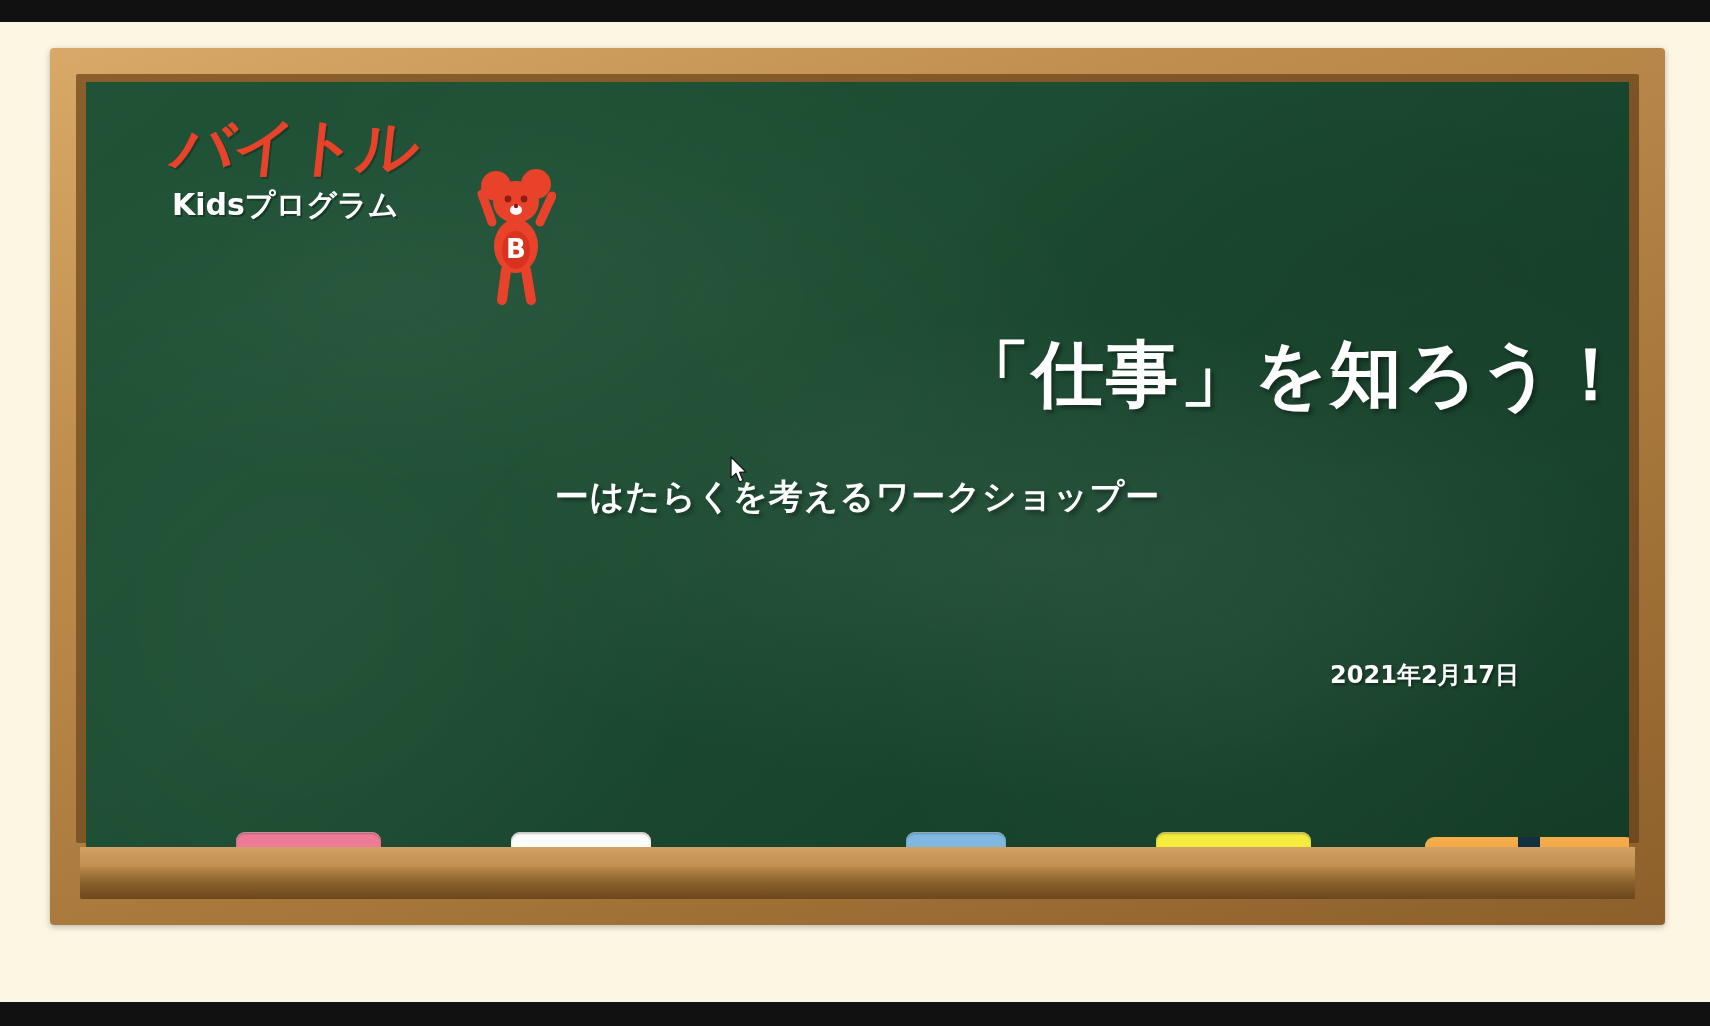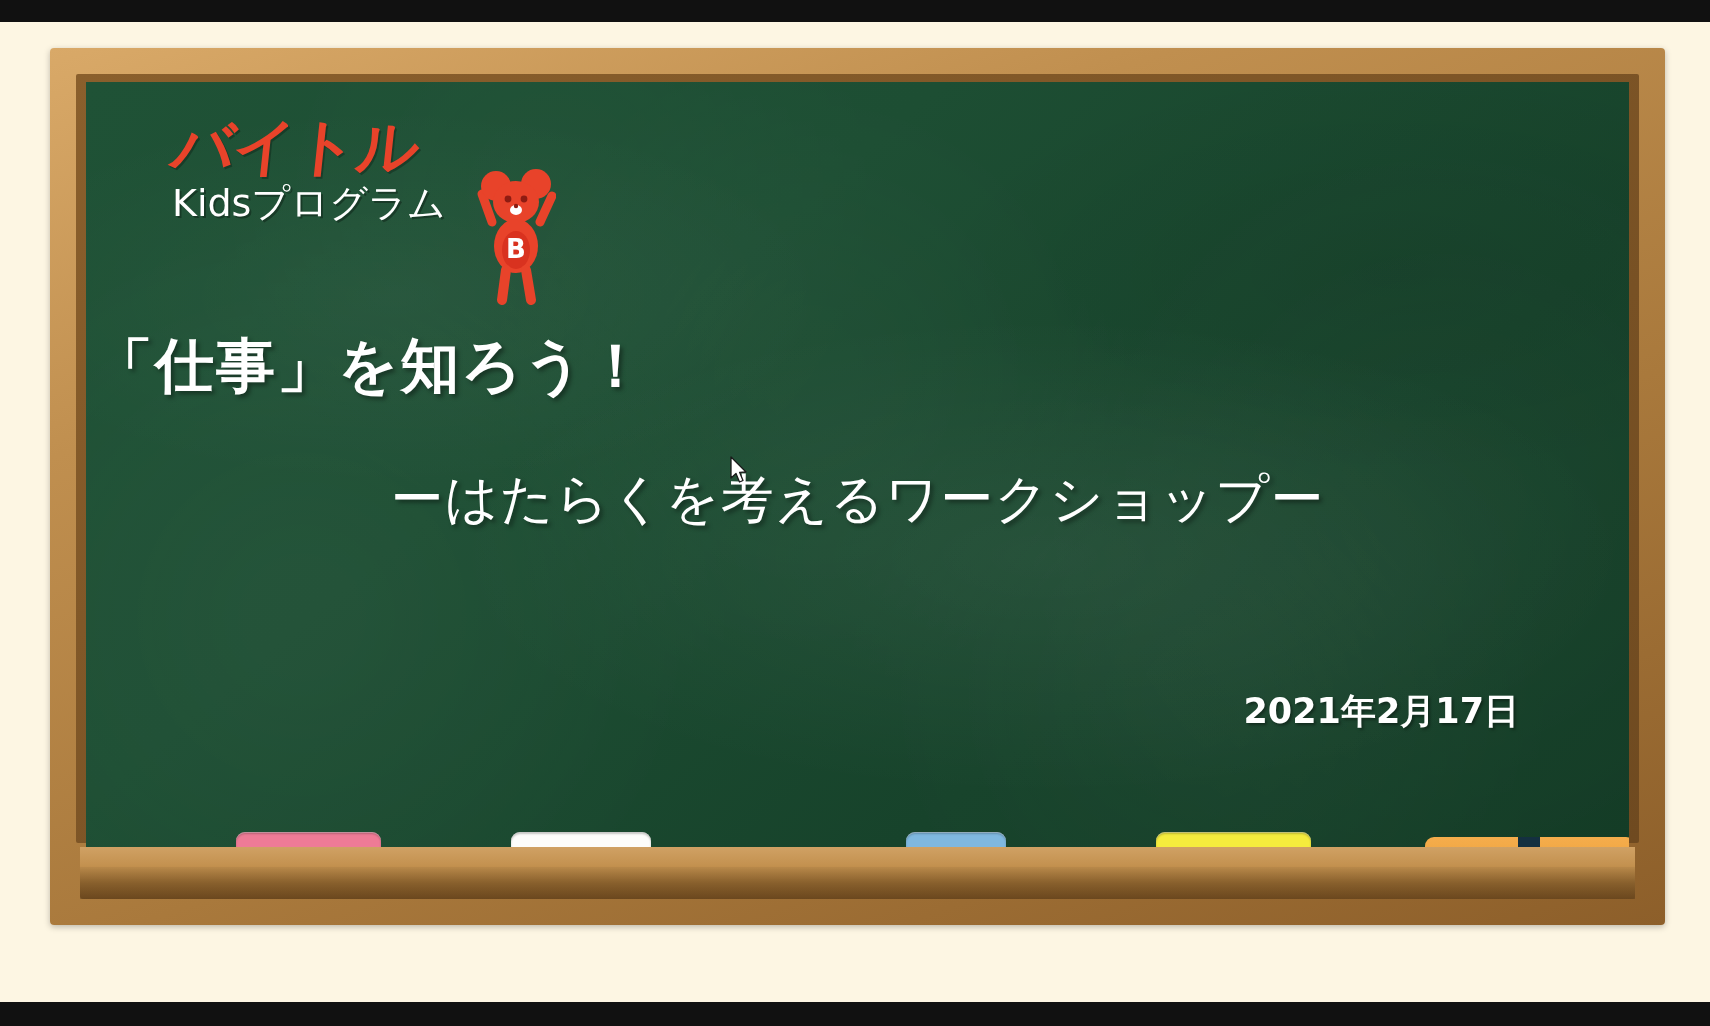--- a/index.html
+++ b/index.html
@@ -104,23 +104,23 @@
     font-weight: 900;
     color: #e8432a;
     letter-spacing: -2px;
     line-height: 1;
     font-family: "DejaVu Sans", sans-serif;
     transform: skewX(-6deg);
     text-shadow: 2px 2px 0 rgba(0,0,0,0.25);
     white-space: nowrap;
   }
   .logo-sub {
-    margin-top: 6px;
-    font-size: 38px;
-    font-weight: 400;
+    margin-top: 12px;
+    font-size: 30px;
+    font-weight: 700;
     color: #ffffff;
     line-height: 1;
     font-family: "DejaVu Sans", sans-serif;
     text-shadow: 2px 2px 0 rgba(0,0,0,0.30);
     white-space: nowrap;
   }
 
   
   .mascot {
     position: absolute;
@@ -130,59 +130,57 @@
     height: 145px;
   }
   .mascot svg { display: block; }
 
   
   .board-title {
     position: absolute;
     left: 0;
     right: 0;
     top: 245px;
-    text-align: left;
-    font-size: 59px;
+    text-align: right;
+    font-size: 72px;
     font-weight: 700;
     color: #ffffff;
     letter-spacing: 2px;
     font-family: "DejaVu Sans", sans-serif;
     text-shadow: 3px 3px 4px rgba(0,0,0,0.38);
     white-space: nowrap;
-    padding-left: 8px;
   }
   .board-subtitle {
     position: absolute;
     left: 0;
     right: 0;
-    top: 382px;
+    top: 392px;
     text-align: center;
-    font-size: 53px;
-    font-weight: 400;
+    font-size: 34px;
+    font-weight: 700;
     color: #ffffff;
     letter-spacing: 1px;
     font-family: "DejaVu Sans", sans-serif;
     text-shadow: 3px 3px 4px rgba(0,0,0,0.38);
     white-space: nowrap;
   }
   .board-credits {
     position: absolute;
     right: 110px;
     top: 578px;
     text-align: right;
     font-family: "DejaVu Sans", sans-serif;
   }
   .credit-line {
-    font-size: 35px;
+    font-size: 24px;
     font-weight: 700;
     color: #ffffff;
     line-height: 1.30;
     text-shadow: 2px 2px 3px rgba(0,0,0,0.38);
     white-space: nowrap;
-    margin-top: 29px;
   }
 
   
   .chalk {
     position: absolute;
     height: 26px;
     border-radius: 9px;
     box-shadow: 0 2px 2px rgba(0,0,0,0.22) inset, 0 1px 0 rgba(255,255,255,0.45) inset;
   }
 

